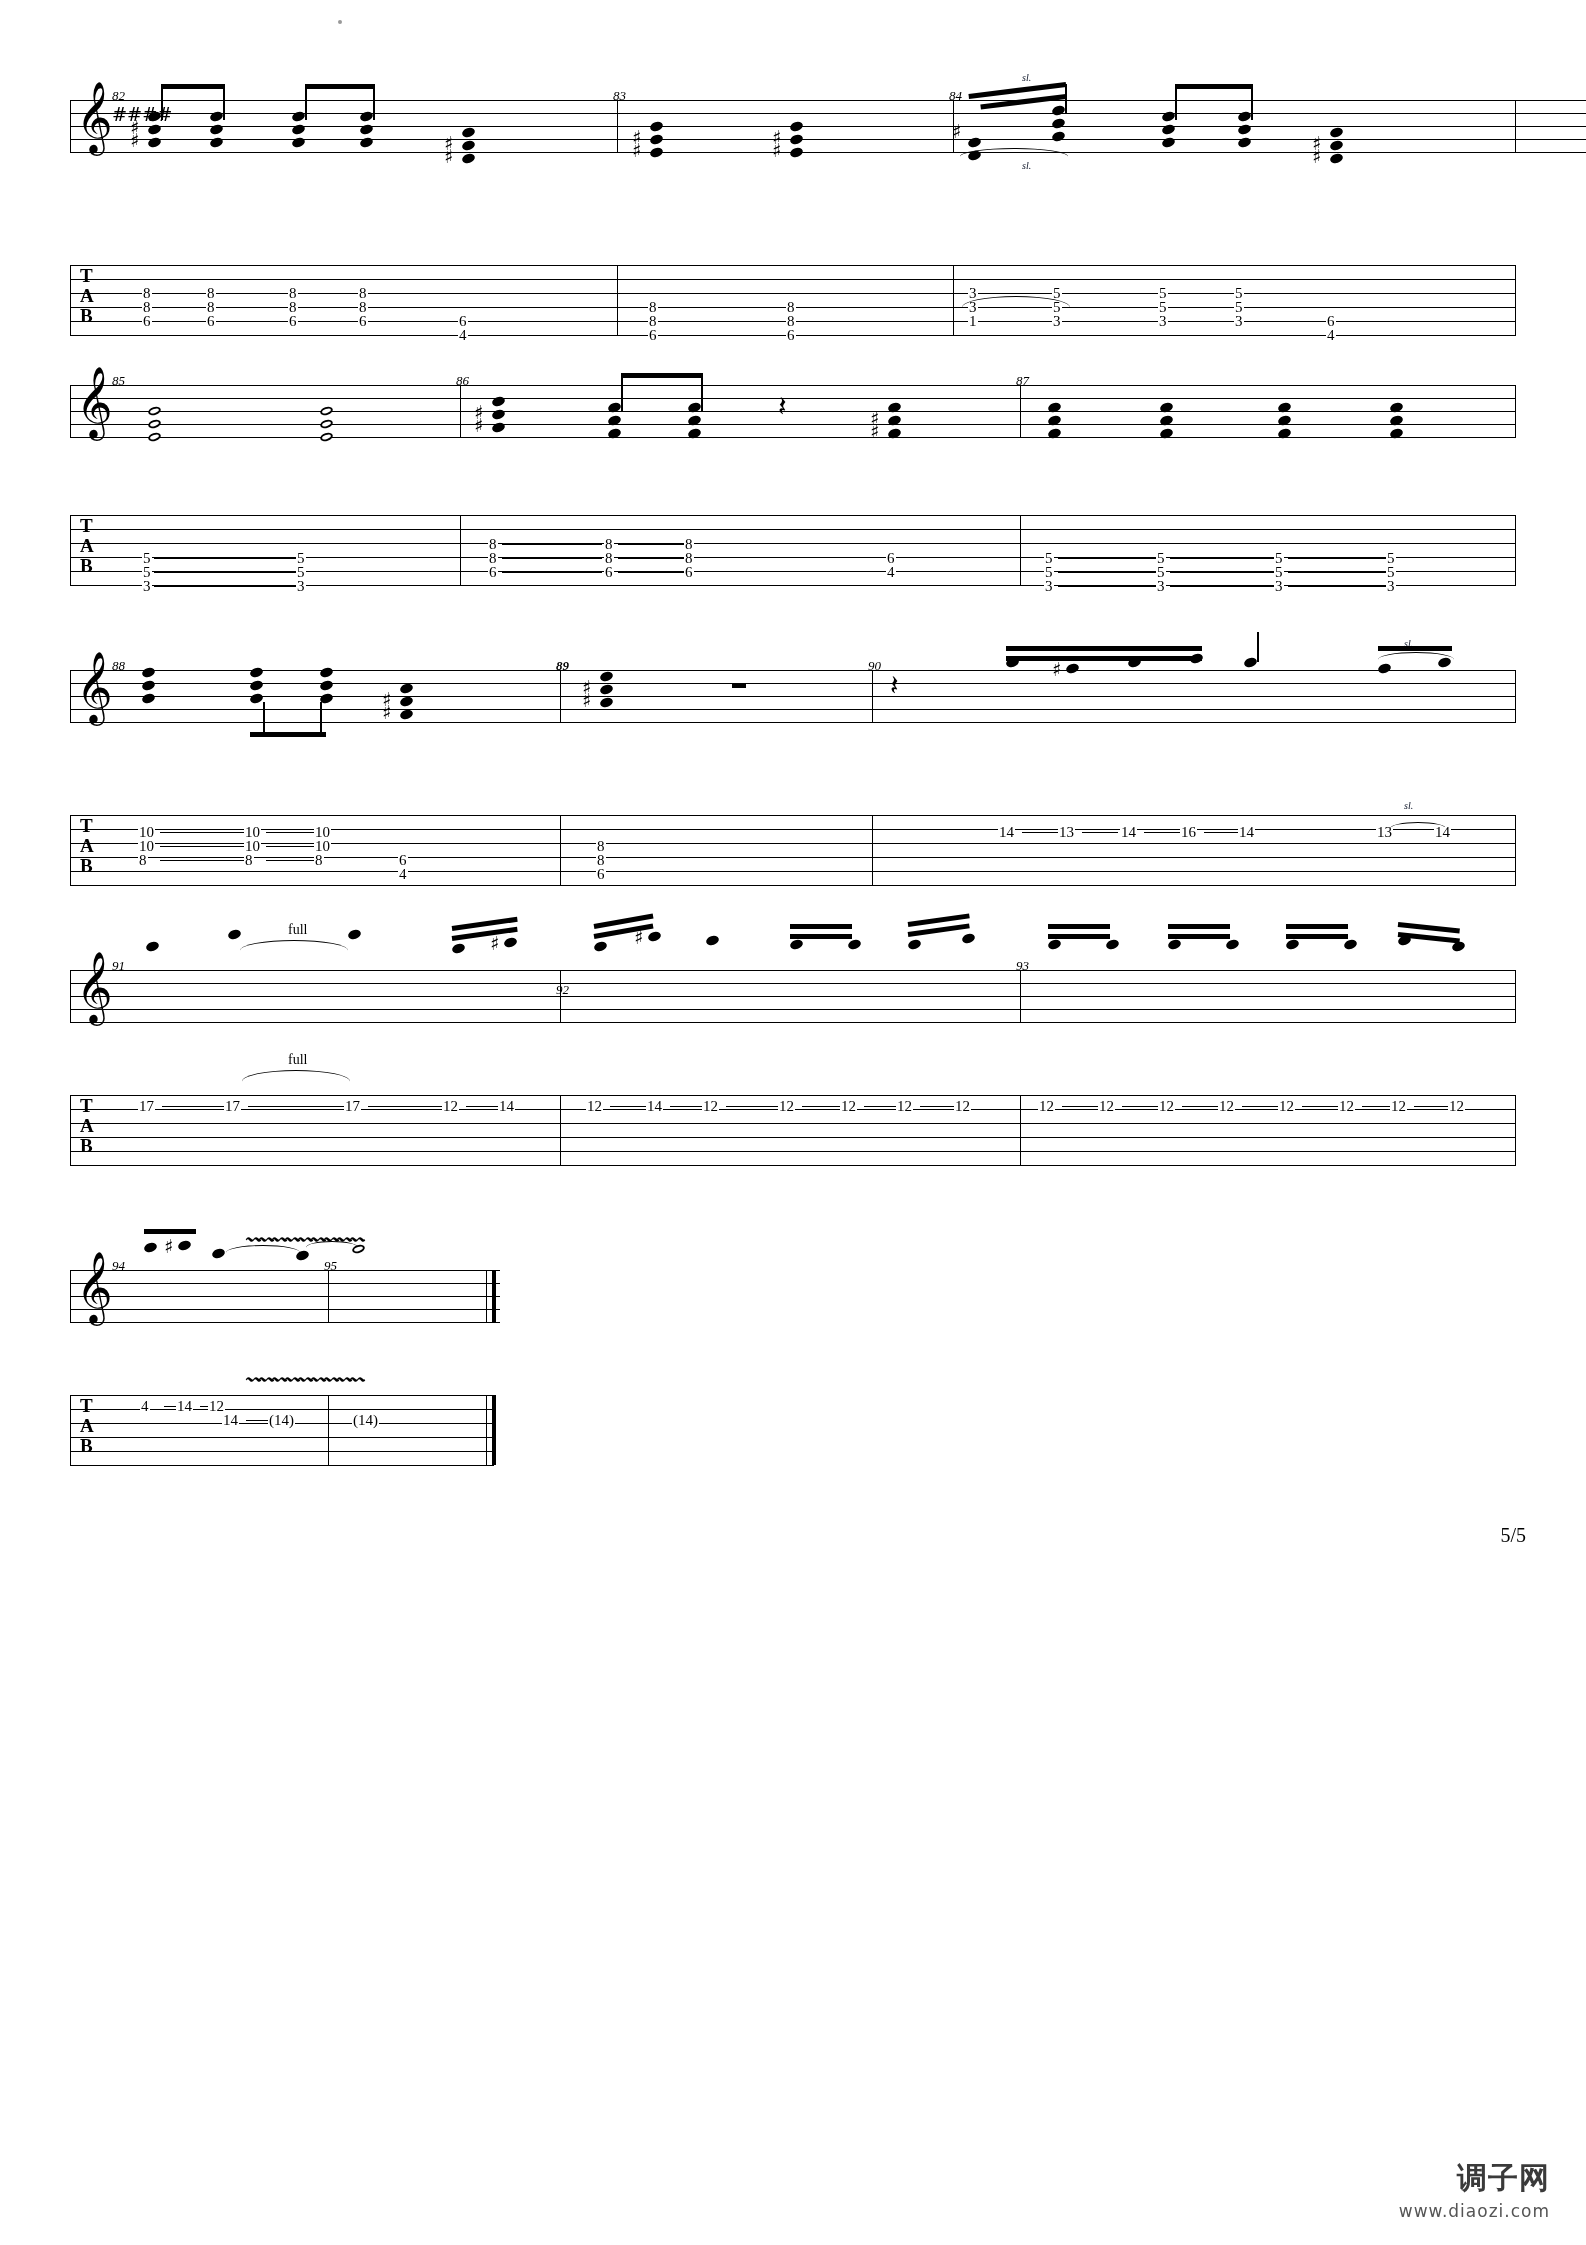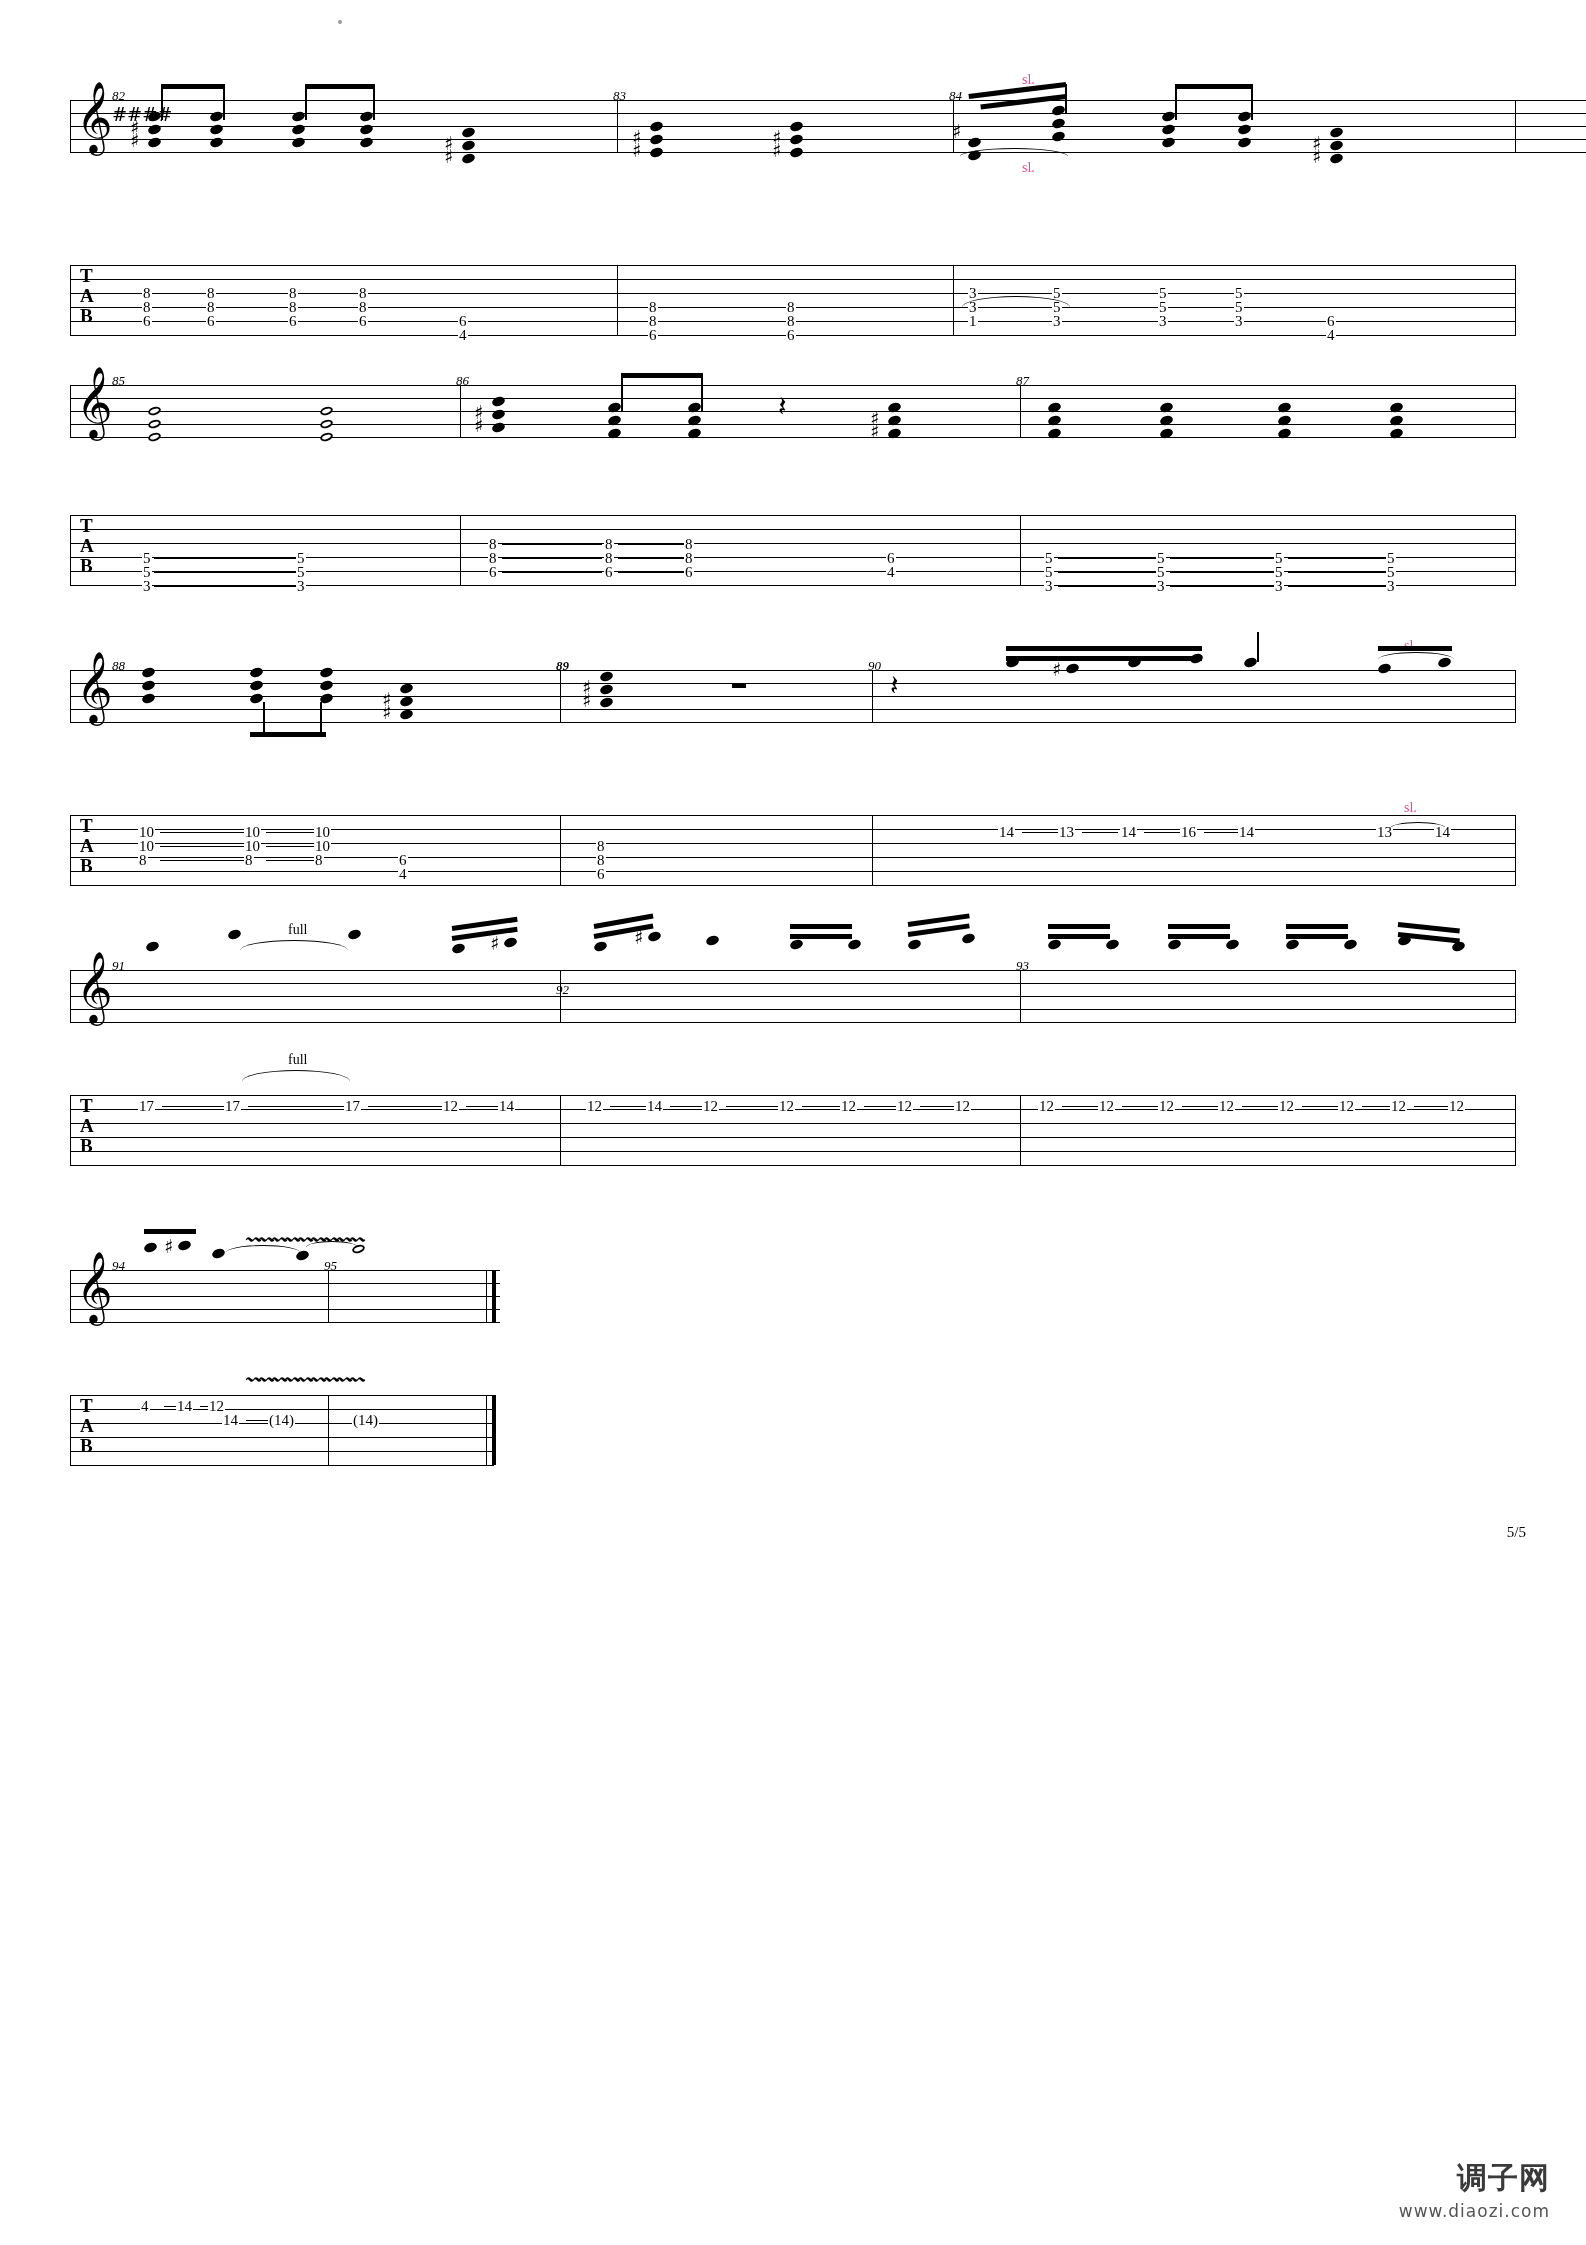--- a/index.html
+++ b/index.html
@@ -33,31 +33,31 @@
   .dash{position:absolute;height:1px;background:#000;}
 
   .note{position:absolute;width:13px;height:9px;border-radius:50%;background:#000;transform:rotate(-18deg);}
   .note.hollow{background:#fff;border:2px solid #000;height:8px;width:13px;box-sizing:border-box;}
   .stem{position:absolute;width:1.6px;background:#000;}
   .beam{position:absolute;height:5px;background:#000;}
 
   .sharp{position:absolute;font-family:"DejaVu Serif",serif;font-size:19px;line-height:1;color:#000;}
   .ks{position:absolute;font-family:"DejaVu Serif",serif;font-size:18px;line-height:1;color:#000;}
 
-  .sl{position:absolute;font-family:"Liberation Serif",serif;font-size:14px;color:#ec4899;}
+  .sl{position:absolute;font-family:"Liberation Serif",serif;font-style:italic;font-size:10px;color:#0f172a;}
   .full{position:absolute;font-family:"Liberation Serif",serif;font-size:14px;color:#000;}
 
   .rest{position:absolute;font-family:"DejaVu Serif",serif;font-size:28px;line-height:1;color:#000;}
   .restbar{position:absolute;background:#000;height:5px;width:14px;}
 
   .tieslur{position:absolute;border-top:1.4px solid #000;border-radius:50%;height:10px;}
 
   .vib{position:absolute;font-family:"DejaVu Sans",sans-serif;font-size:15px;letter-spacing:-2px;color:#000;white-space:nowrap;}
 
-  .pagenum{position:absolute;right:60px;top:1524px;font-size:15px;color:#000;font-family:"Liberation Serif",serif;}
+  .pagenum{position:absolute;right:60px;top:1524px;font-size:20px;color:#000;font-family:"Liberation Serif",serif;}
   .wm{position:absolute;right:36px;bottom:24px;text-align:right;}
   .wm .cn{font-family:"DejaVu Sans",sans-serif;font-size:30px;font-weight:700;color:#3a3a3a;letter-spacing:1px;}
   .wm .url{font-family:"DejaVu Sans",sans-serif;font-size:17px;color:#555;letter-spacing:1px;margin-top:2px;}
   .faintmark{position:absolute;left:338px;top:20px;width:4px;height:4px;background:#999;border-radius:50%;}
 </style>
 </head>
 <body>
 
 <div class="page">
 

